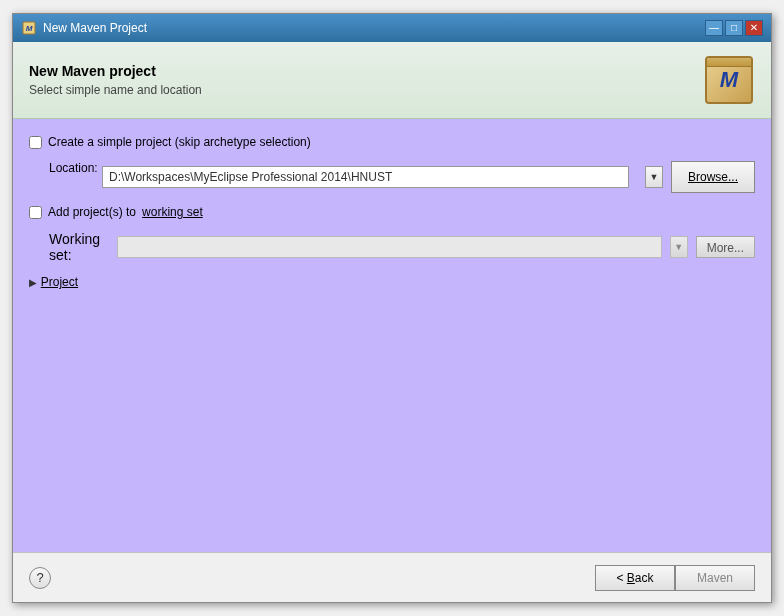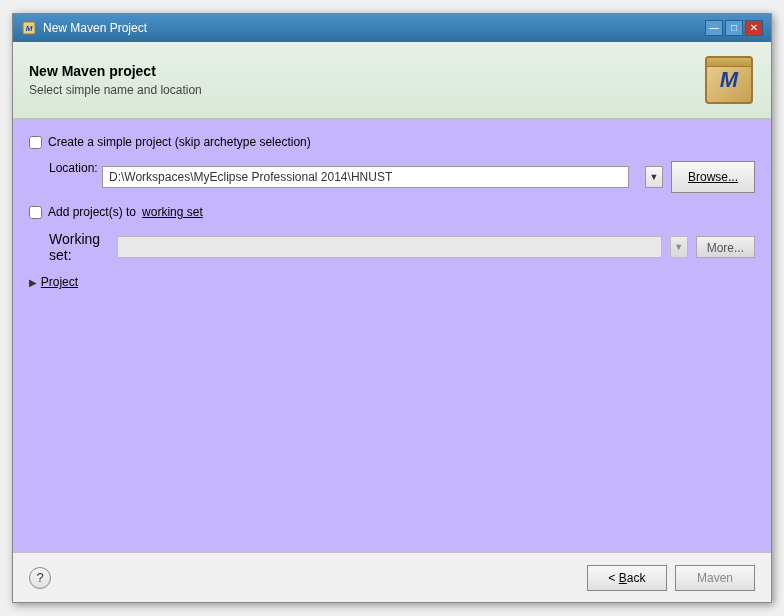--- a/index.html
+++ b/index.html
@@ -331,21 +331,20 @@
       font-size: 13px;
       cursor: pointer;
       display: flex;
       align-items: center;
       justify-content: center;
       color: #333;
     }
 
     .footer-buttons {
       display: flex;
-      gap: 8px;
     }
 
     .footer-btn {
       height: 26px;
       padding: 0 16px;
       border: 1px solid #888;
       background: linear-gradient(to bottom, #f8f8f8, #e0e0e0);
       font-size: 12px;
       cursor: pointer;
       min-width: 80px;

